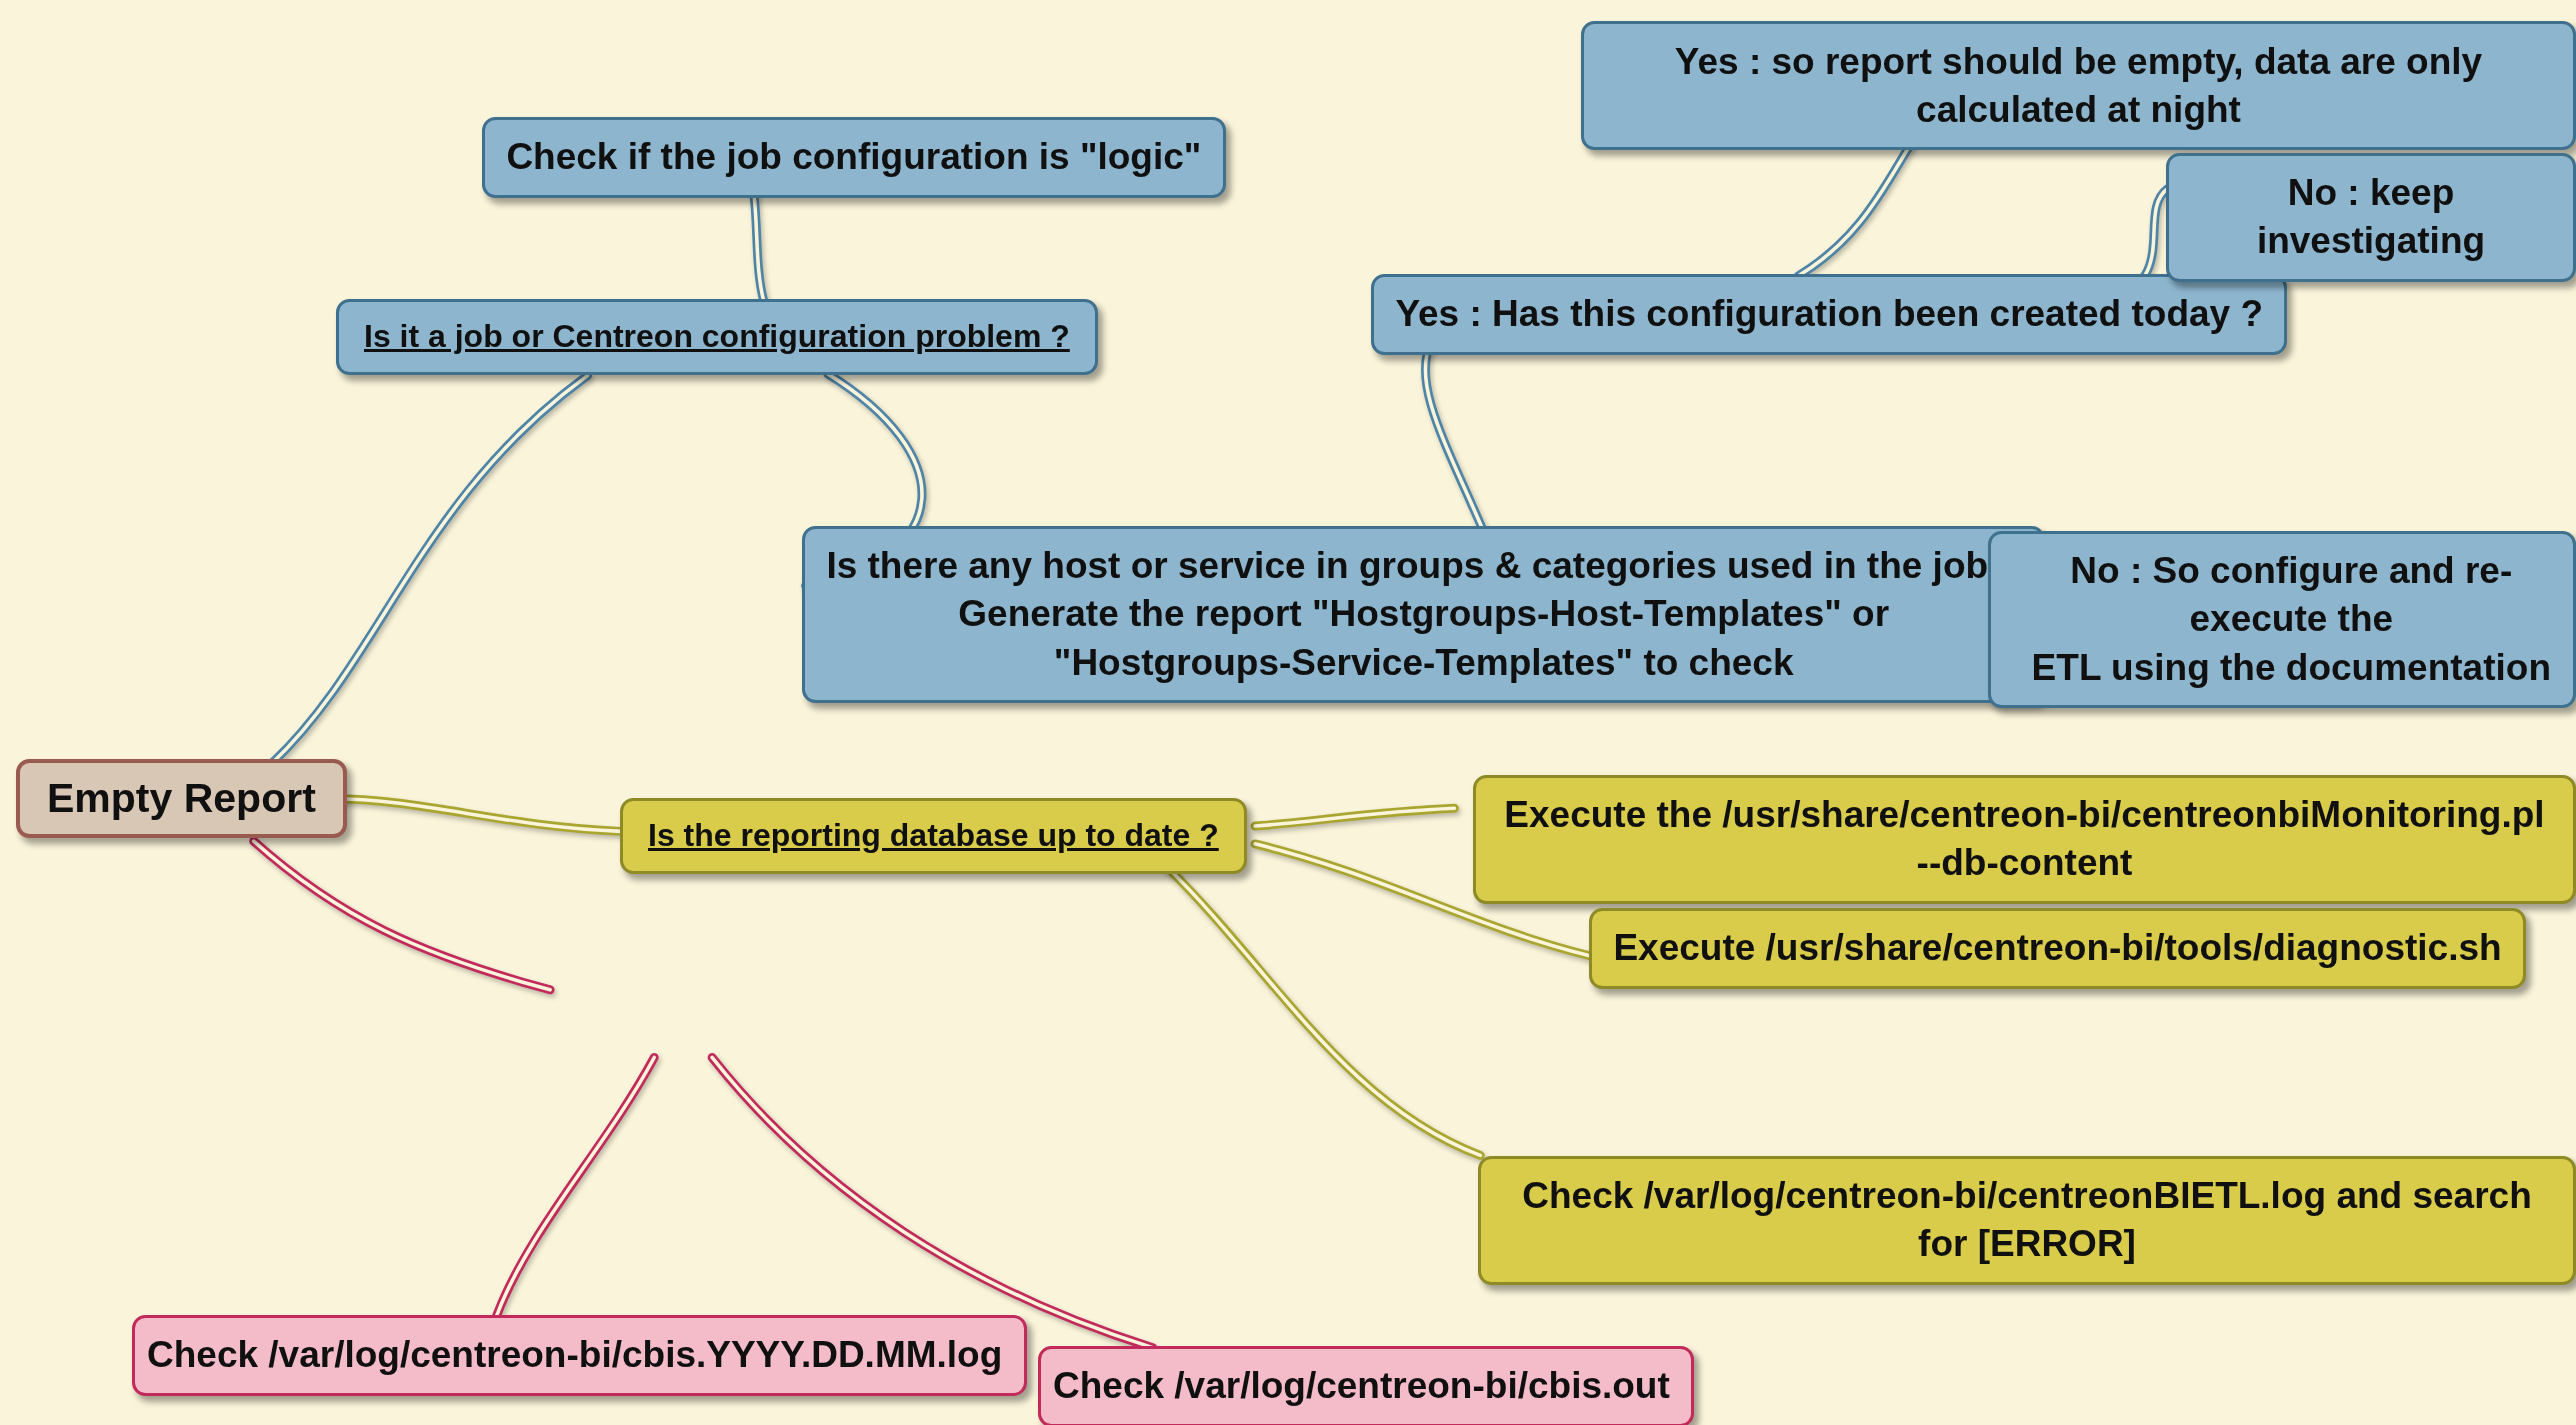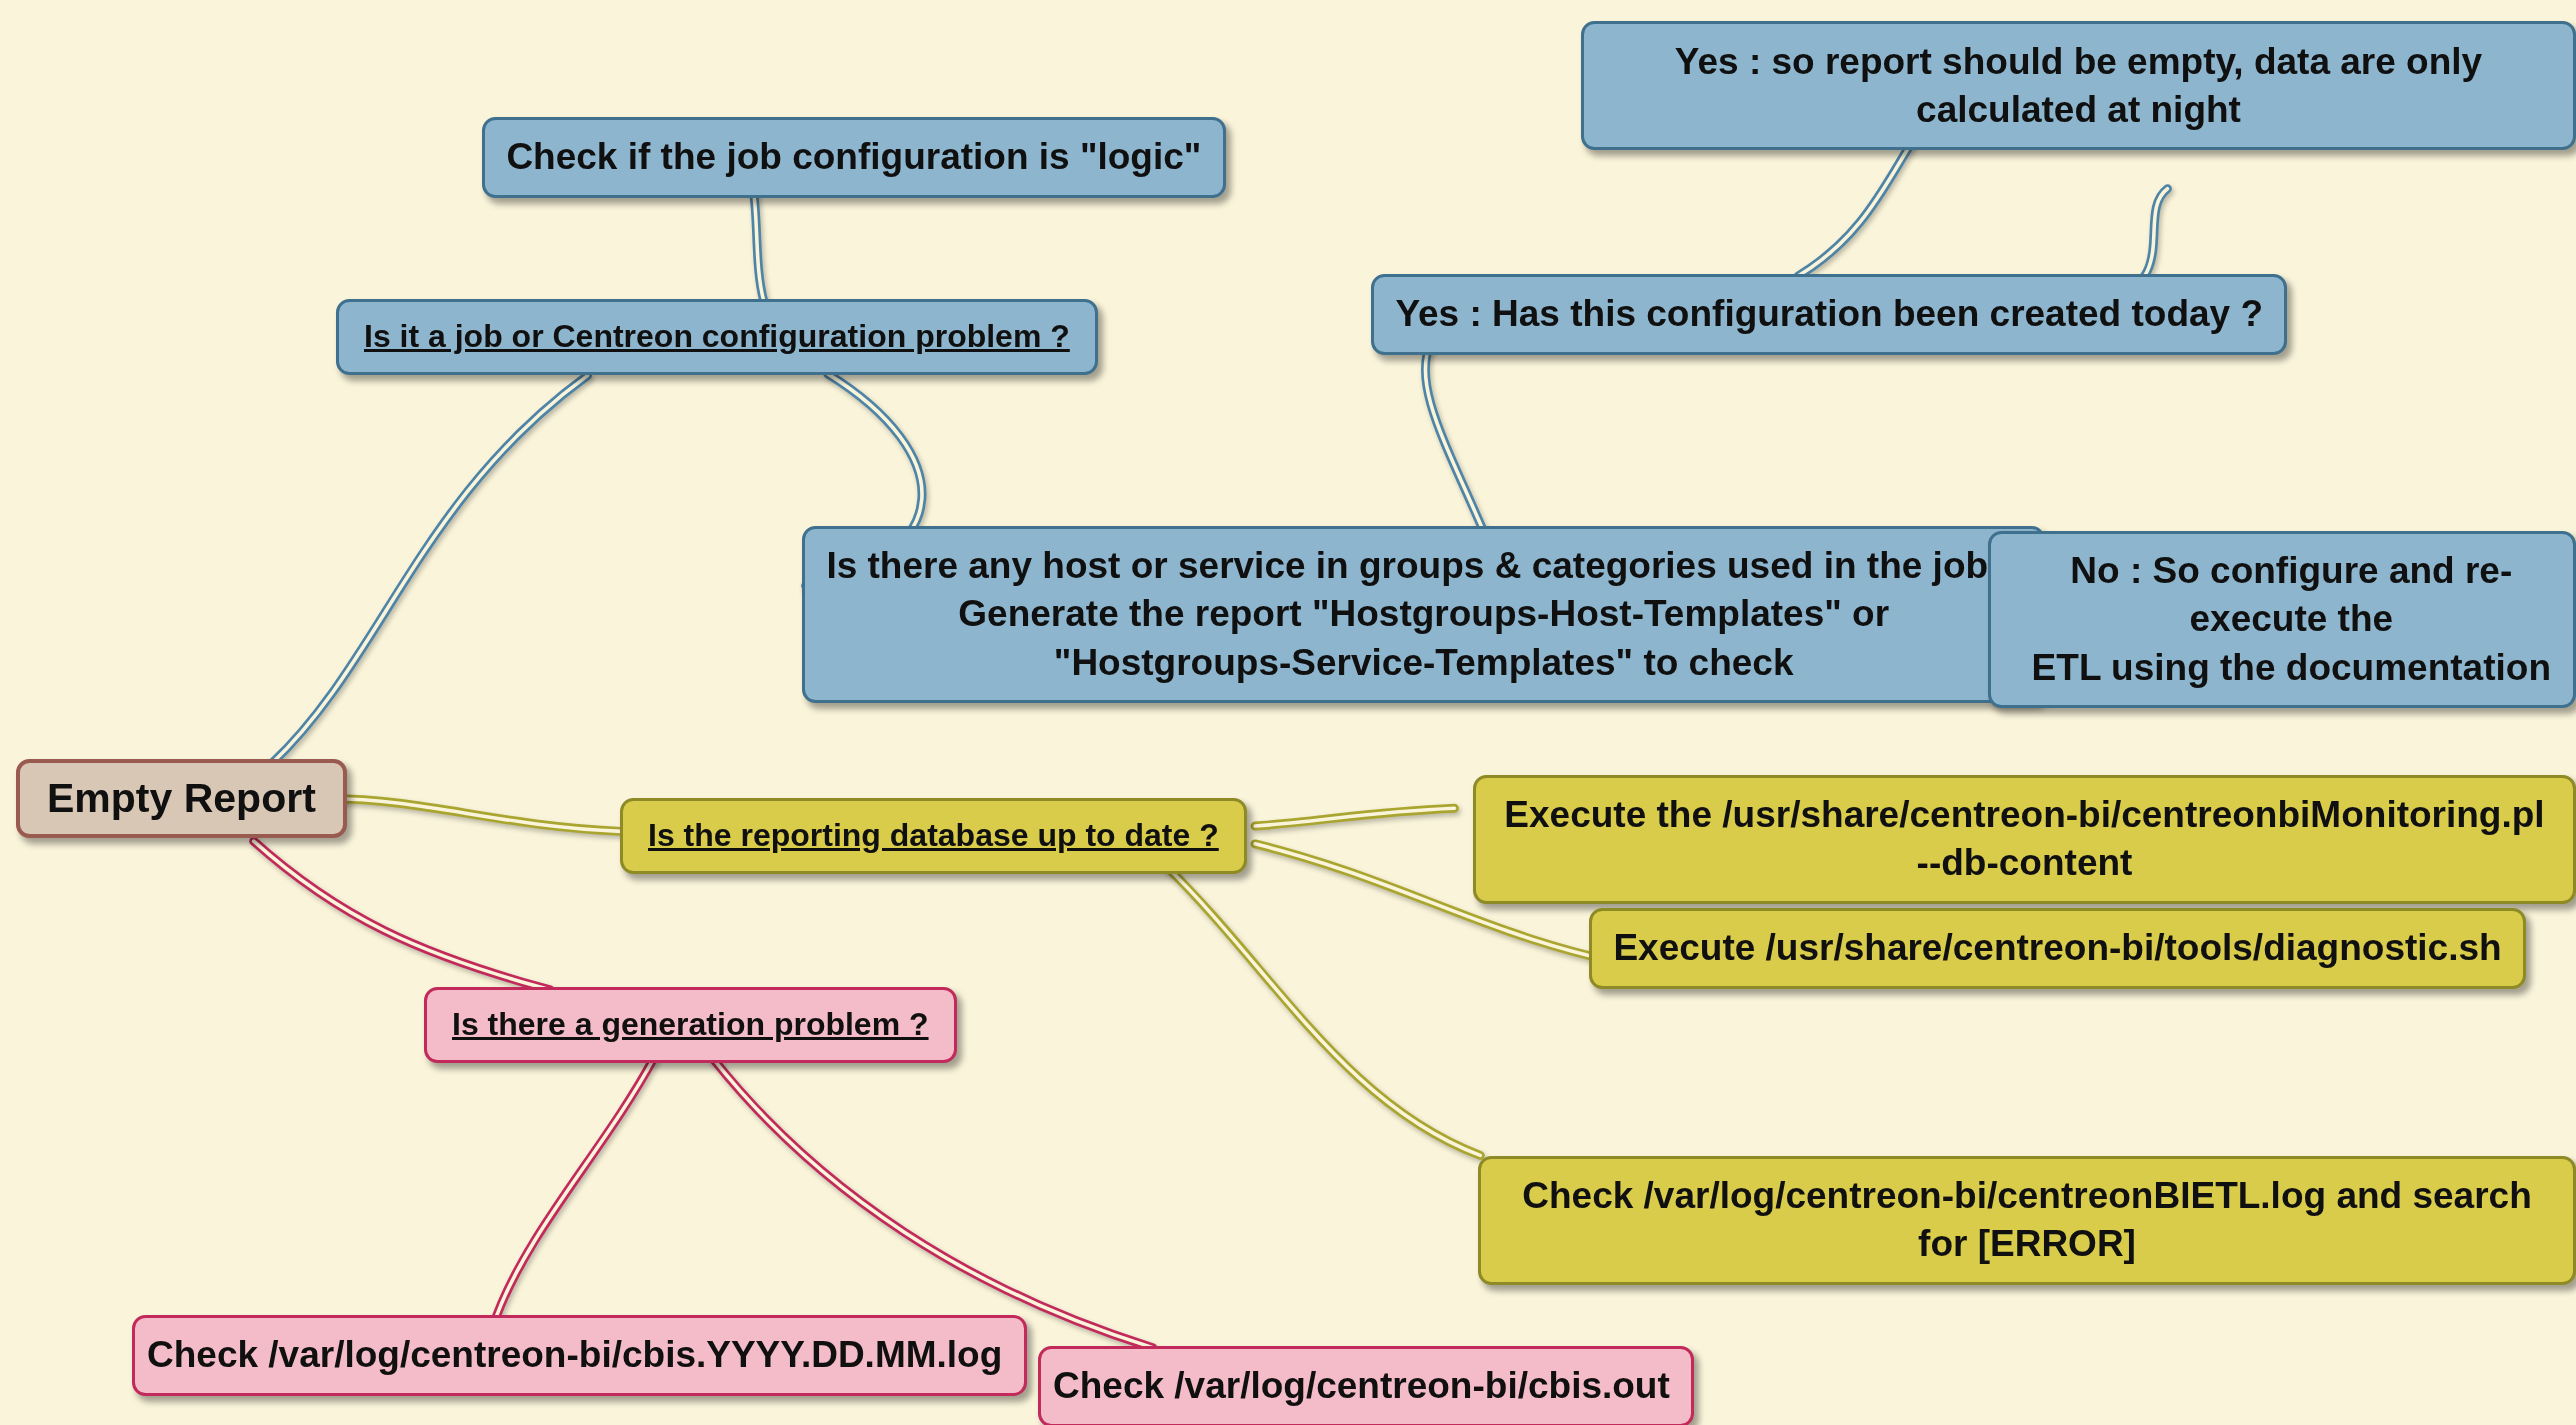--- a/index.html
+++ b/index.html
@@ -107,26 +107,26 @@
 
   <div class="node node-root" style="left:16px; top:759px;">Empty Report</div>
 
   <div class="node node-blue q" style="left:336px; top:299px;">Is it a job or Centreon configuration problem ?</div>
   <div class="node node-blue" style="left:482px; top:117px;">Check if the job configuration is "logic"</div>
   <div class="node node-blue" style="left:802px; top:526px;">Is there any host or service in groups &amp; categories used in the job ?
 Generate the report "Hostgroups-Host-Templates" or
 "Hostgroups-Service-Templates" to check</div>
   <div class="node node-blue" style="left:1371px; top:274px;">Yes : Has this configuration been created today ?</div>
   <div class="node node-blue" style="left:1581px; top:21.4px;">Yes : so report should be empty, data are only calculated at night</div>
+  <div class="node node-blue" style="left:2166px; top:153px;">No : keep investigating</div>
   <div class="node node-blue" style="left:1988px; top:531px;padding-left:40px;">No : So configure and re-execute the
 ETL using the documentation</div>
 
   <div class="node node-olive q" style="left:620px; top:798px;">Is the reporting database up to date ?</div>
   <div class="node node-olive" style="left:1453px; top:775px;margin-left:20px;">Execute the /usr/share/centreon-bi/centreonbiMonitoring.pl --db-content</div>
   <div class="node node-olive" style="left:1589px; top:908px;">Execute /usr/share/centreon-bi/tools/diagnostic.sh</div>
   <div class="node node-olive" style="left:1478px; top:1124px;margin-top:32px;">Check /var/log/centreon-bi/centreonBIETL.log and search for [ERROR]</div>
 
-  <div class="node node-pink q" style="left:424px; top:987px;">Is there a generation problem ?</div>
   <div class="node node-pink" style="left:132px; top:1315px;">Check /var/log/centreon-bi/cbis.YYYY.DD.MM.log</div>
   <div class="node node-pink" style="left:1038px; top:1346px;">Check /var/log/centreon-bi/cbis.out</div>
 
 </div>
 
 
 </body></html>

